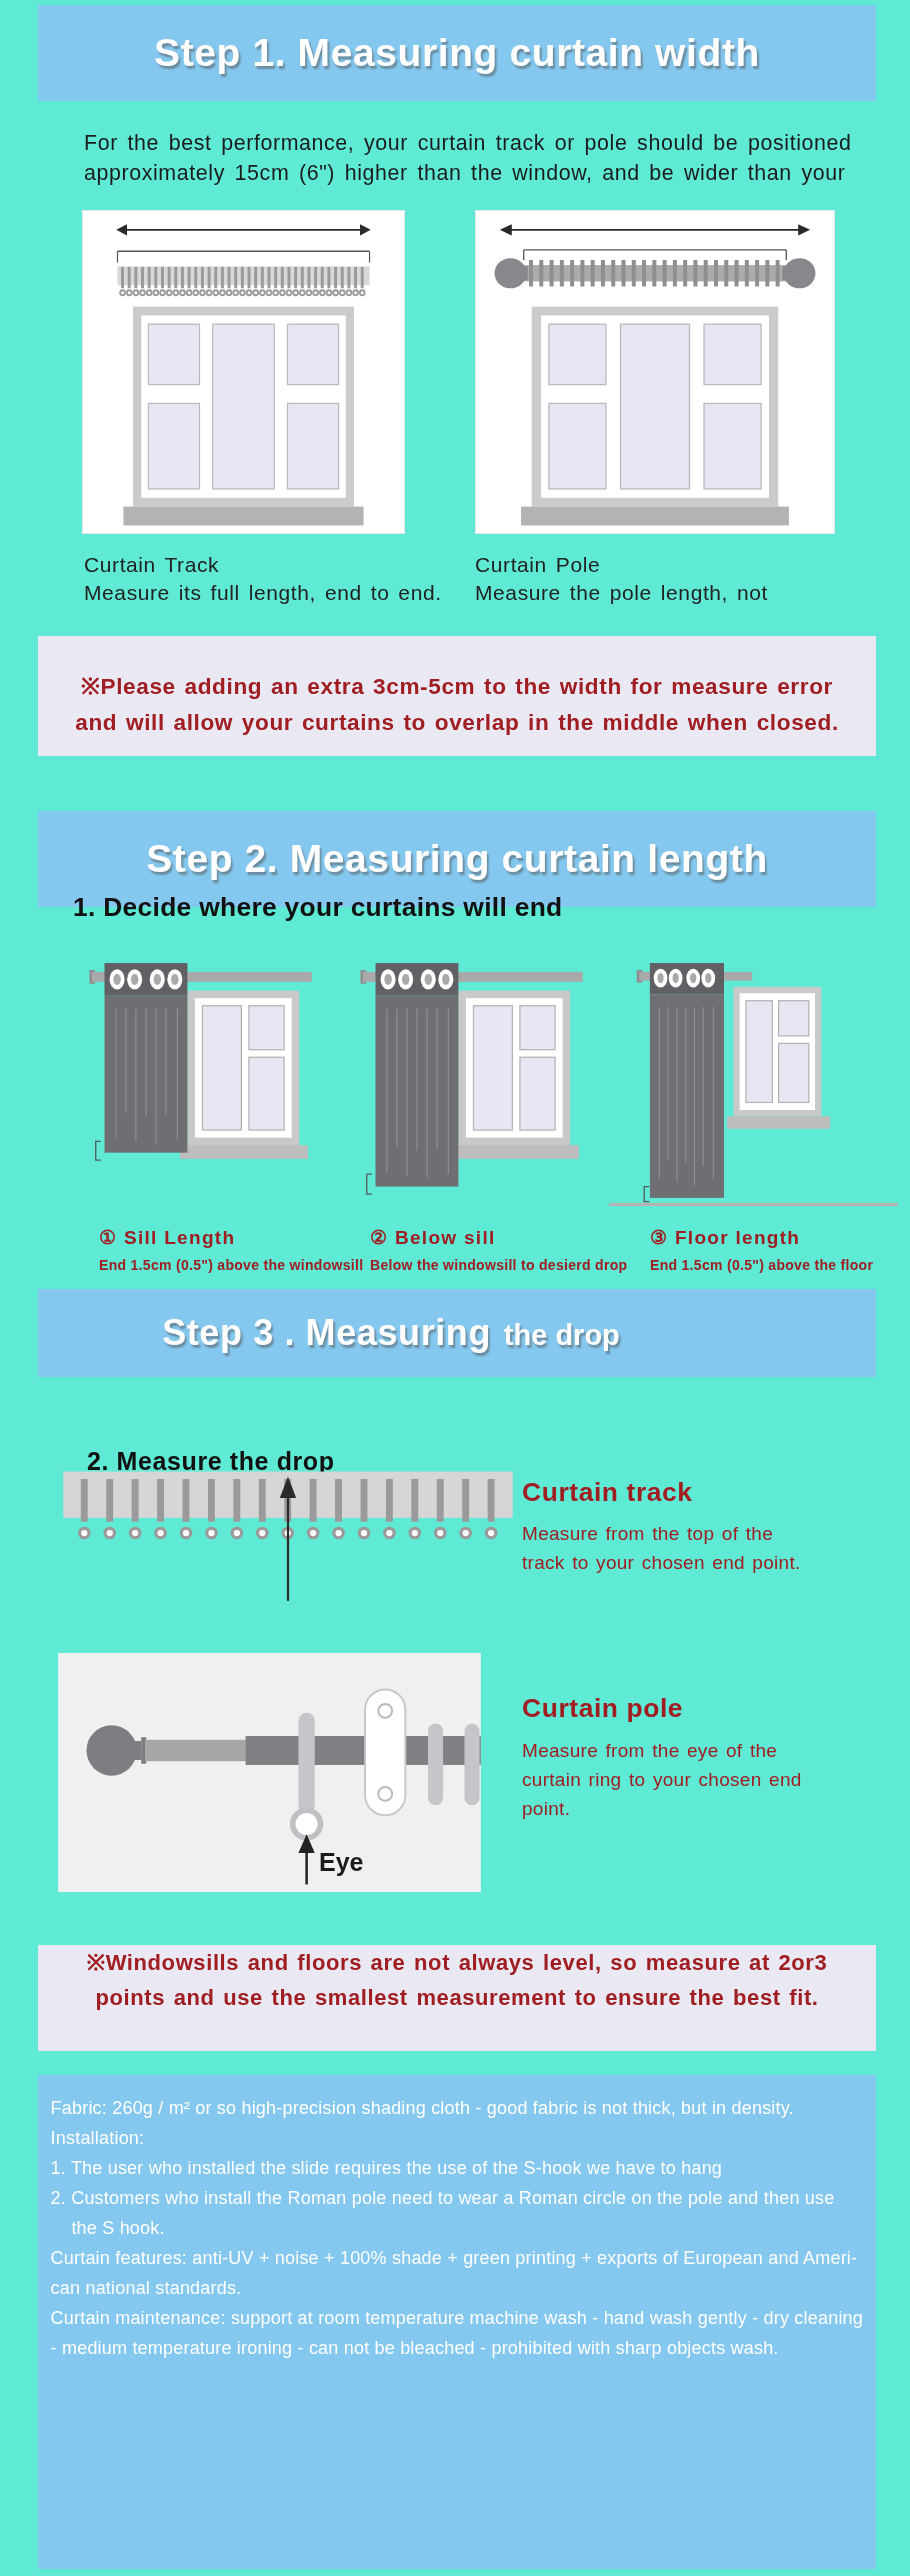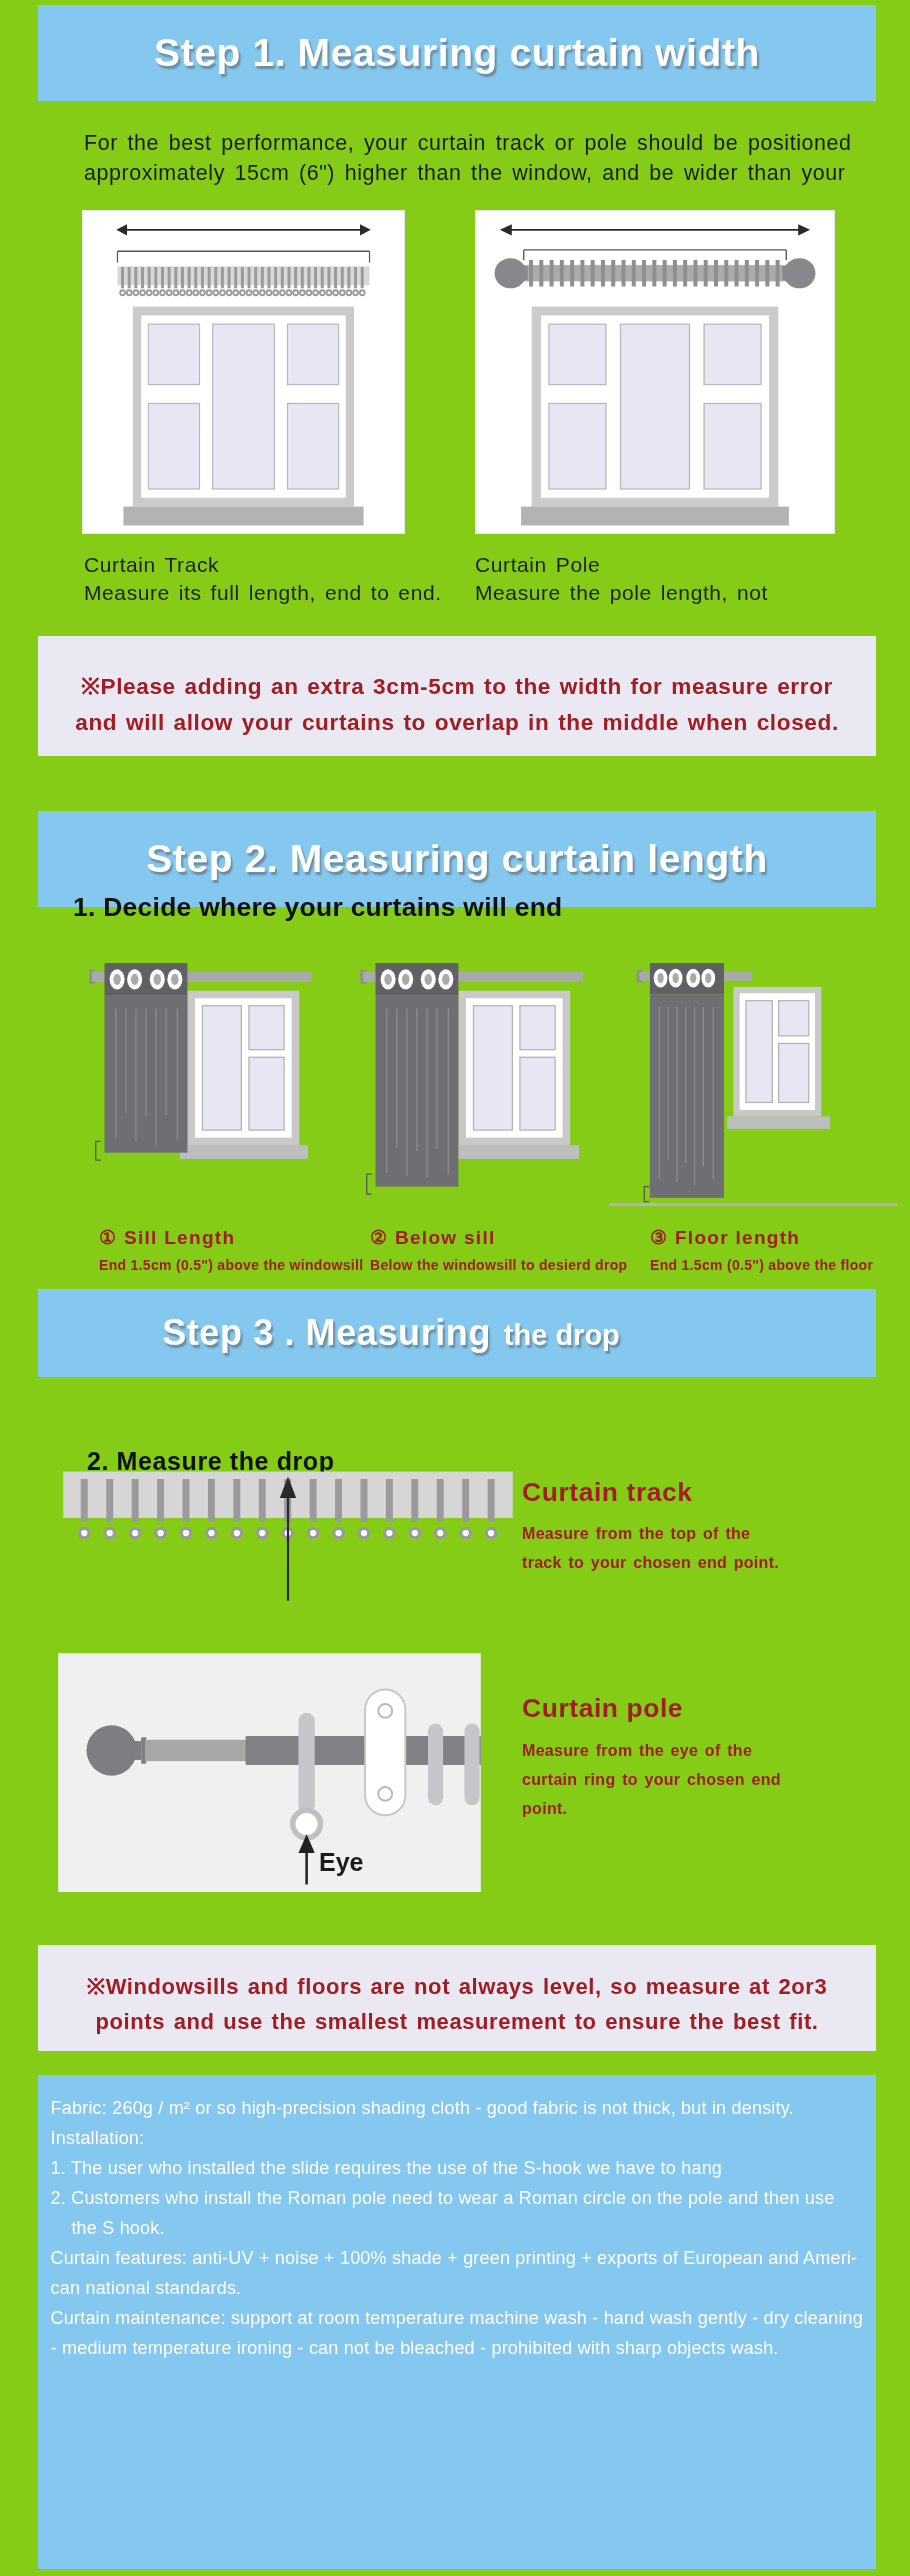--- a/index.html
+++ b/index.html
@@ -1,31 +1,31 @@
 <!DOCTYPE html>
 <html style="font-size:10px"><head>
 <meta charset="utf-8">
 <style>
   html,body{margin:0;padding:0;background:#ffffff;}
-  #canvas{position:relative;width:910px;height:2576px;background:#84cc16;overflow:hidden;
+  #canvas{position:relative;width:910px;height:2576px;background:#5eead4;overflow:hidden;
           font-family:"Liberation Sans", sans-serif;}
   .abs{position:absolute;}
   .band{left:38px;width:838px;background:#85c8ef;text-align:center;}
   .band-title{color:#fff;font-weight:bold;letter-spacing:0.6px;
               text-shadow:1.9px 2.5px 1.9px rgba(80,80,80,.5);}
   .intro{color:#1c1c1c;font-size:21.4px;line-height:30px;letter-spacing:0.6px;word-spacing:3.1px;}
   .diagram-box{background:#fff;border:0.6px solid #e6e6e6;}
   .caption{color:#222;font-size:21px;line-height:28px;letter-spacing:0.6px;word-spacing:2.5px;}
   .note{left:38px;width:838px;background:#e9e8f3;text-align:center;color:#a01d21;
         font-size:22.6px;font-weight:bold;letter-spacing:0.6px;word-spacing:1.9px;line-height:36px;}
   .h-black{color:#111;font-weight:bold;}
   .opt-label{color:#a01d21;font-size:19px;font-weight:bold;letter-spacing:1.3px;}
   .opt-desc{color:#a01d21;font-size:14px;font-weight:bold;letter-spacing:0.3px;}
   .red-h{color:#a01d21;font-size:26.4px;font-weight:bold;letter-spacing:0.6px;}
-  .red-p{color:#a01d21;font-size:16px;font-weight:bold;line-height:29px;
+  .red-p{color:#a01d21;font-size:19px;font-weight:normal;line-height:29px;
          letter-spacing:0.3px;word-spacing:1.9px;}
   .footer{left:38px;top:2075px;width:838px;height:494px;background:#85c8ef;}
   .footer-line{color:#fff;font-size:18px;line-height:30px;letter-spacing:0.2px;white-space:pre-wrap;}
   .eye-label{color:#1b1b1b;font-size:25px;font-weight:bold;}
 </style>
 </head>
 <body>
 
 <div id="canvas">
 
@@ -307,21 +307,21 @@
   <div class="abs eye-label" style="left:319px;top:1848px;">Eye</div>
 
   <div class="abs red-h" style="left:522px;top:1693px;">Curtain pole</div>
   <div class="abs red-p" style="left:522px;top:1736px;width:352px;">
     <div>Measure from the eye of the</div>
     <div>curtain ring to your chosen end</div>
     <div>point.</div>
   </div>
 
   <div class="abs note" style="top:1945px;height:106px;font-size:22px;line-height:35px;">
-    <div style="padding-top:24px;">
+    <div style="">
       <div>※Windowsills and floors are not always level, so measure at 2or3</div>
       <div>points and use the smallest measurement to ensure the best fit.</div>
     </div>
   </div>
 
   <div class="abs footer">
     <div style="padding:17.6px 12.6px 0 12.6px;">
       <div class="footer-line">Fabric: 260g / m² or so high-precision shading cloth - good fabric is not thick, but in density.</div>
       <div class="footer-line">Installation:</div>
       <div class="footer-line">1. The user who installed the slide requires the use of the S-hook we have to hang</div>

